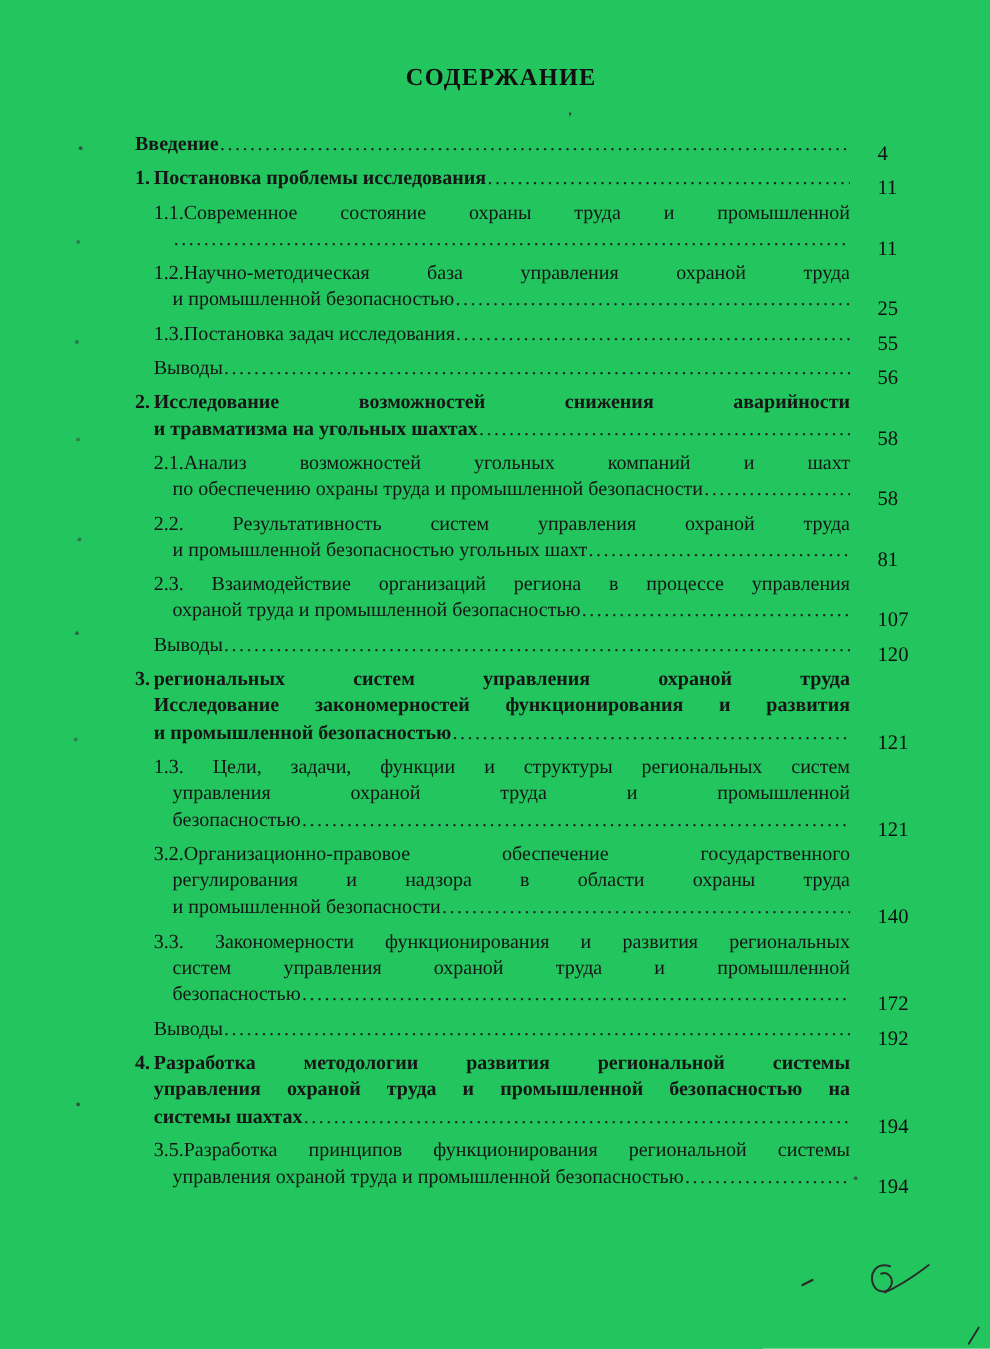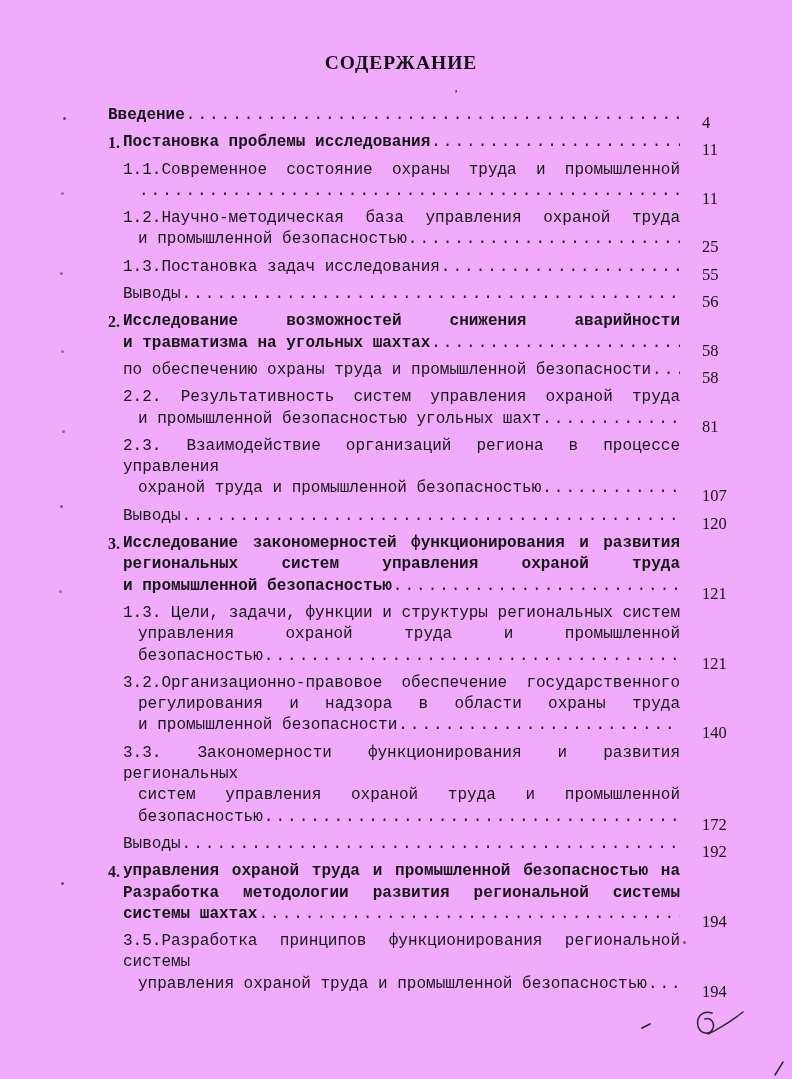--- a/index.html
+++ b/index.html
@@ -1,20 +1,20 @@
 <!DOCTYPE html>
 <html lang="ru"><head>
 <meta charset="utf-8">
 <style>
   html,body{margin:0;padding:0;background:#e8e8e8;}
   .page{
     position:relative;
     width:792px;height:1079px;
     margin:0 auto;
-    background:#f0abfc;
+    background:#22c55e;
     font-family:"Liberation Serif","DejaVu Serif",serif;
     color:#161616;
     overflow:hidden;
   }
   .toc{
     position:absolute;
     left:108px;top:50px;
     width:628px;
   }
   .title{
@@ -31,21 +31,21 @@
     margin-bottom:6px;
     font-size:16px;
     line-height:21.3px;
   }
   .entry.intro,.entry.chapter{font-weight:700;}
   .numcol{
     flex:0 0 15px;
     white-space:nowrap;
     overflow:visible;
   }
-  .body{flex:1;min-width:0;font-family:Liberation Mono, monospace;}
+  .body{flex:1;min-width:0;}
   .entry.sub .body{padding-left:15px;}
   .entry.sub .body > :first-child{margin-left:-15px;}
   .line{
     text-align:justify;
     text-align-last:justify;
     white-space:normal;
   }
   .lastline{display:flex;min-width:0;}
   .lastline .txt{white-space:nowrap;flex:0 0 auto;}
   .leader{
@@ -166,20 +166,21 @@
           <span class="txt">и травматизма на угольных шахтах</span>
           <span class="leader">....................................................................................................................................................................................</span>
         </div>
       </div>
       <div class="pagecol">58</div>
     </div>
 
     <div class="entry sub">
       <span class="numcol"></span>
       <div class="body">
+        <div class="line">2.1.Анализ возможностей угольных компаний и шахт</div>
             <div class="lastline">
           <span class="txt">по обеспечению охраны труда и промышленной безопасности</span>
           <span class="leader">....................................................................................................................................................................................</span>
         </div>
       </div>
       <div class="pagecol">58</div>
     </div>
 
     <div class="entry sub">
       <span class="numcol"></span>
@@ -212,22 +213,22 @@
           <span class="txt">Выводы</span>
           <span class="leader">....................................................................................................................................................................................</span>
         </div>
       </div>
       <div class="pagecol">120</div>
     </div>
 
     <div class="entry chapter">
       <span class="numcol">3.</span>
       <div class="body">
-        <div class="line">Исследование закономерностей функционирования и развития</div>
-            <div class="line">региональных систем управления охраной труда</div>
+        <div class="line">региональных систем управления охраной труда</div>
+            <div class="line">Исследование закономерностей функционирования и развития</div>
             <div class="lastline">
           <span class="txt">и промышленной безопасностью</span>
           <span class="leader">....................................................................................................................................................................................</span>
         </div>
       </div>
       <div class="pagecol">121</div>
     </div>
 
     <div class="entry sub">
       <span class="numcol"></span>
@@ -275,22 +276,22 @@
           <span class="txt">Выводы</span>
           <span class="leader">....................................................................................................................................................................................</span>
         </div>
       </div>
       <div class="pagecol">192</div>
     </div>
 
     <div class="entry chapter">
       <span class="numcol">4.</span>
       <div class="body">
-        <div class="line">управления охраной труда и промышленной безопасностью на</div>
-            <div class="line">Разработка методологии развития региональной системы</div>
+        <div class="line">Разработка методологии развития региональной системы</div>
+            <div class="line">управления охраной труда и промышленной безопасностью на</div>
             <div class="lastline">
           <span class="txt">системы шахтах</span>
           <span class="leader">....................................................................................................................................................................................</span>
         </div>
       </div>
       <div class="pagecol">194</div>
     </div>
 
     <div class="entry sub">
       <span class="numcol"></span>

